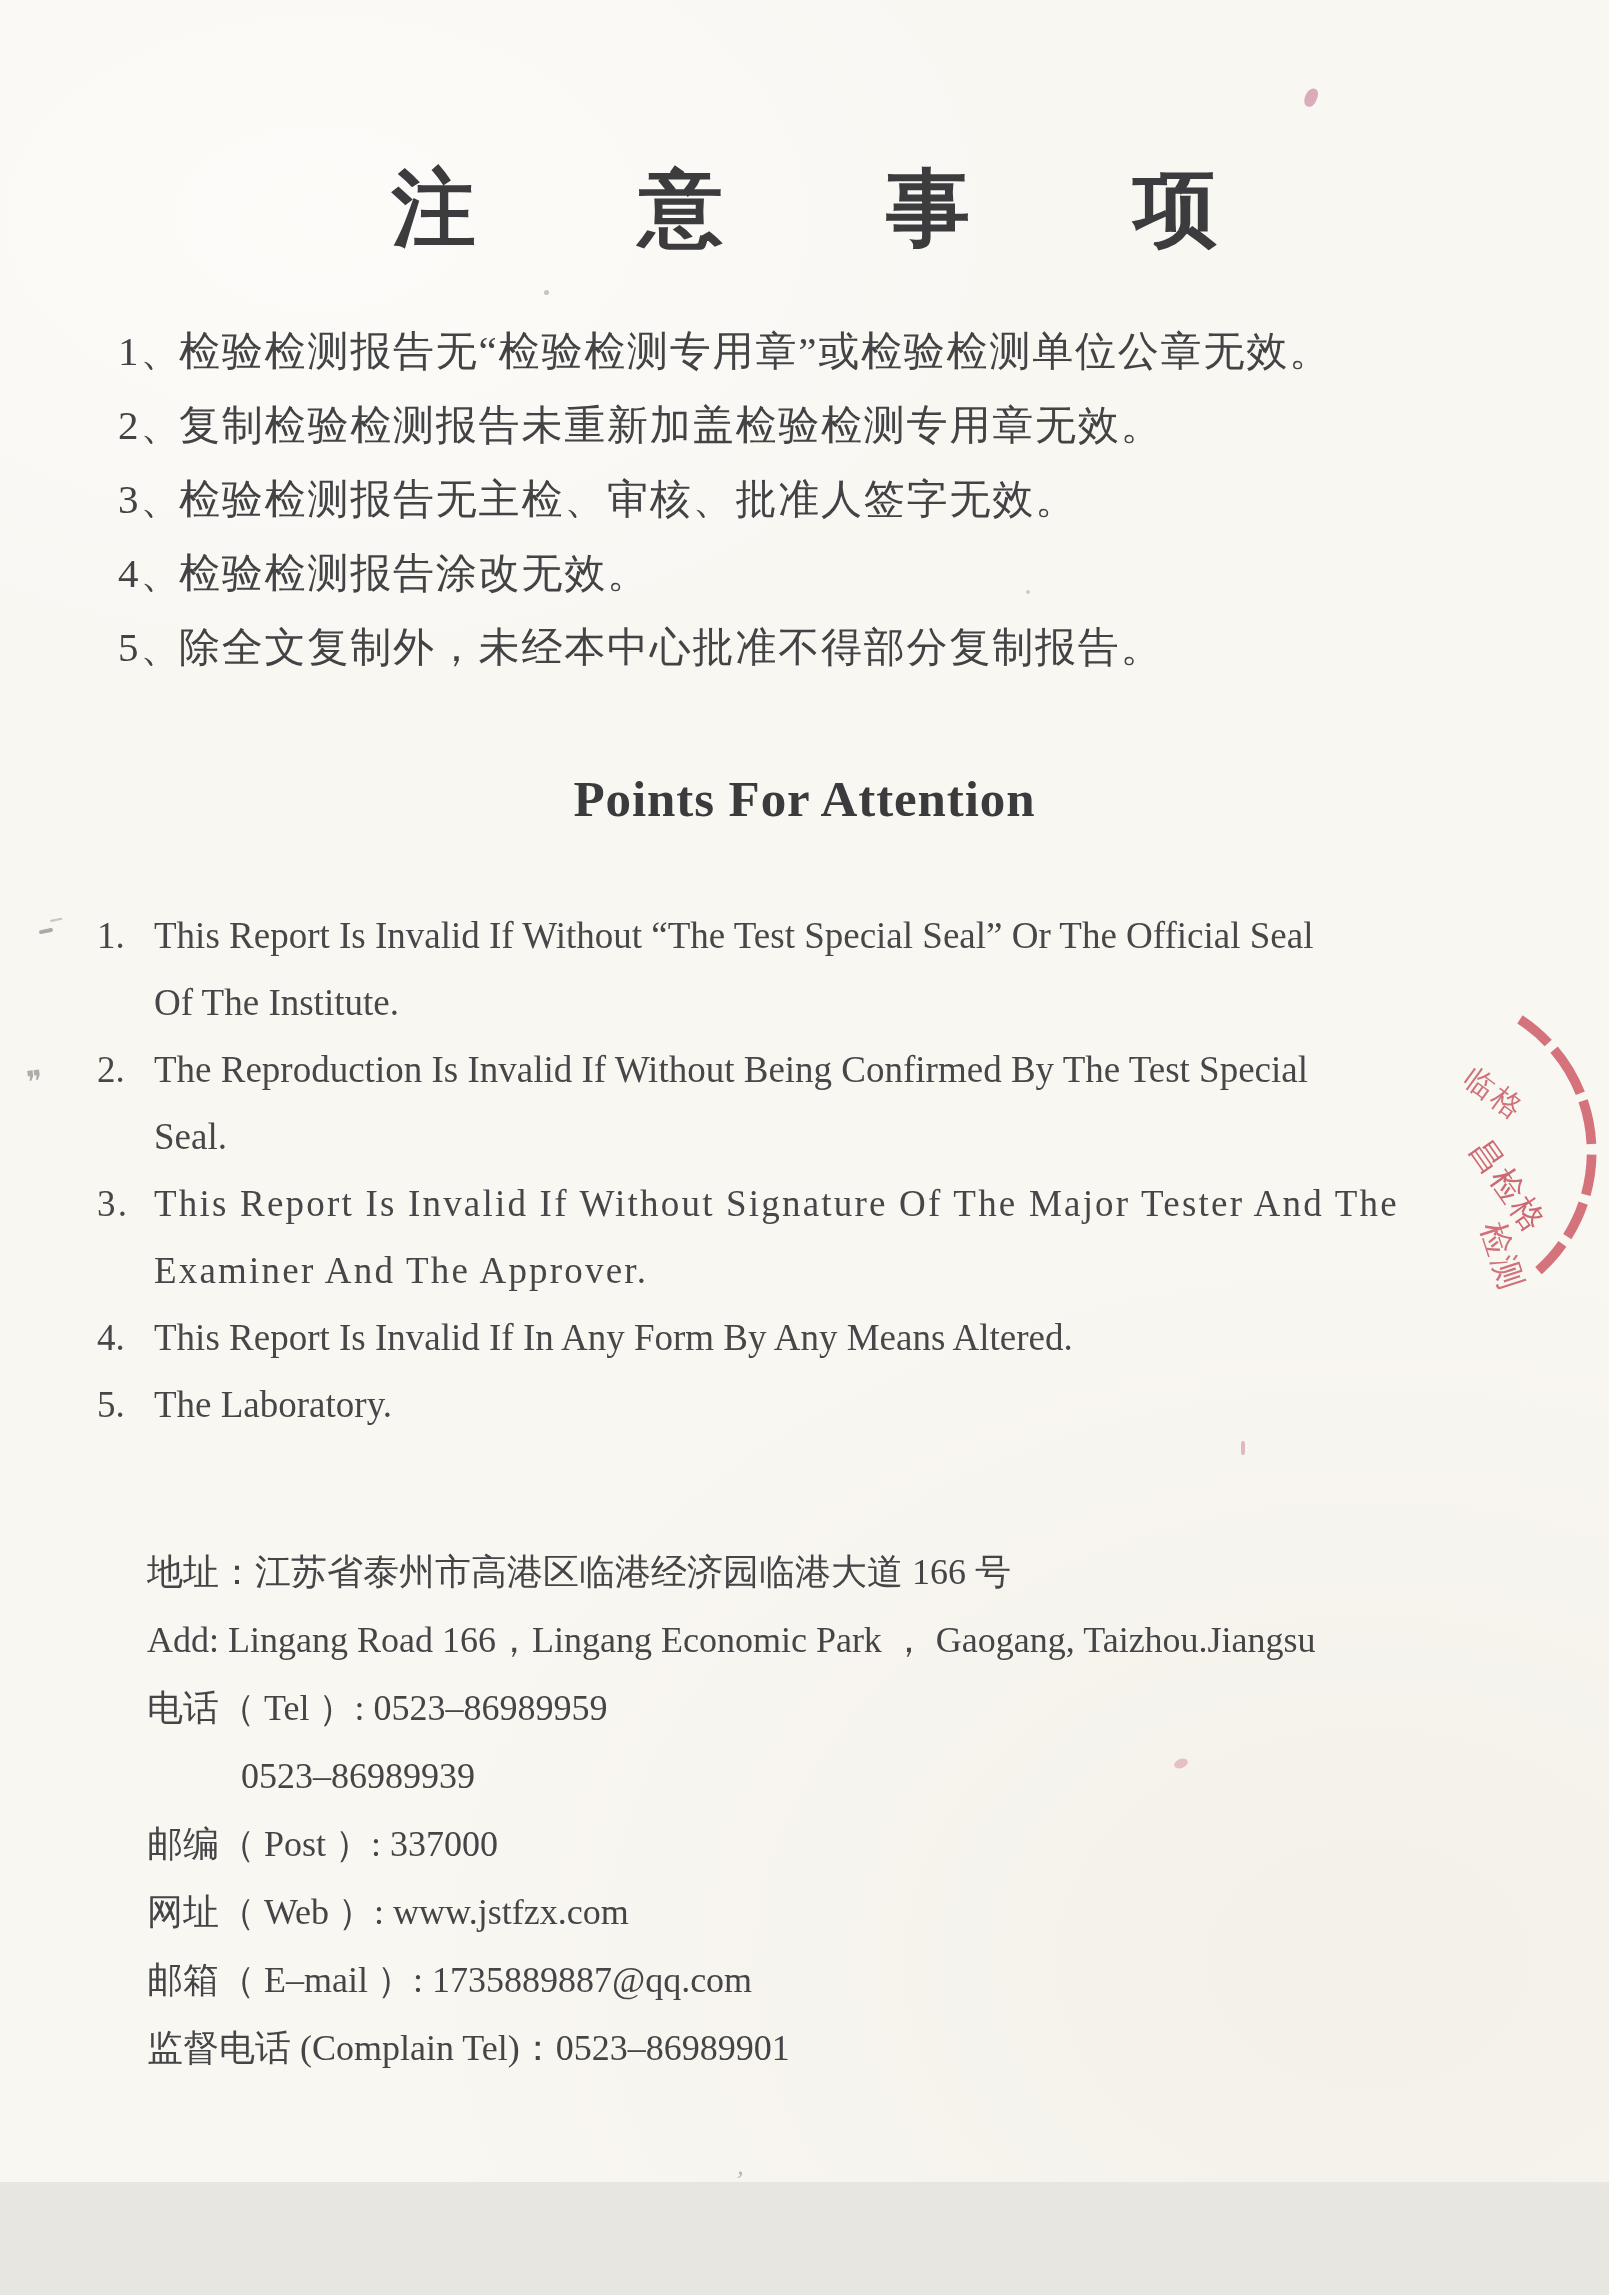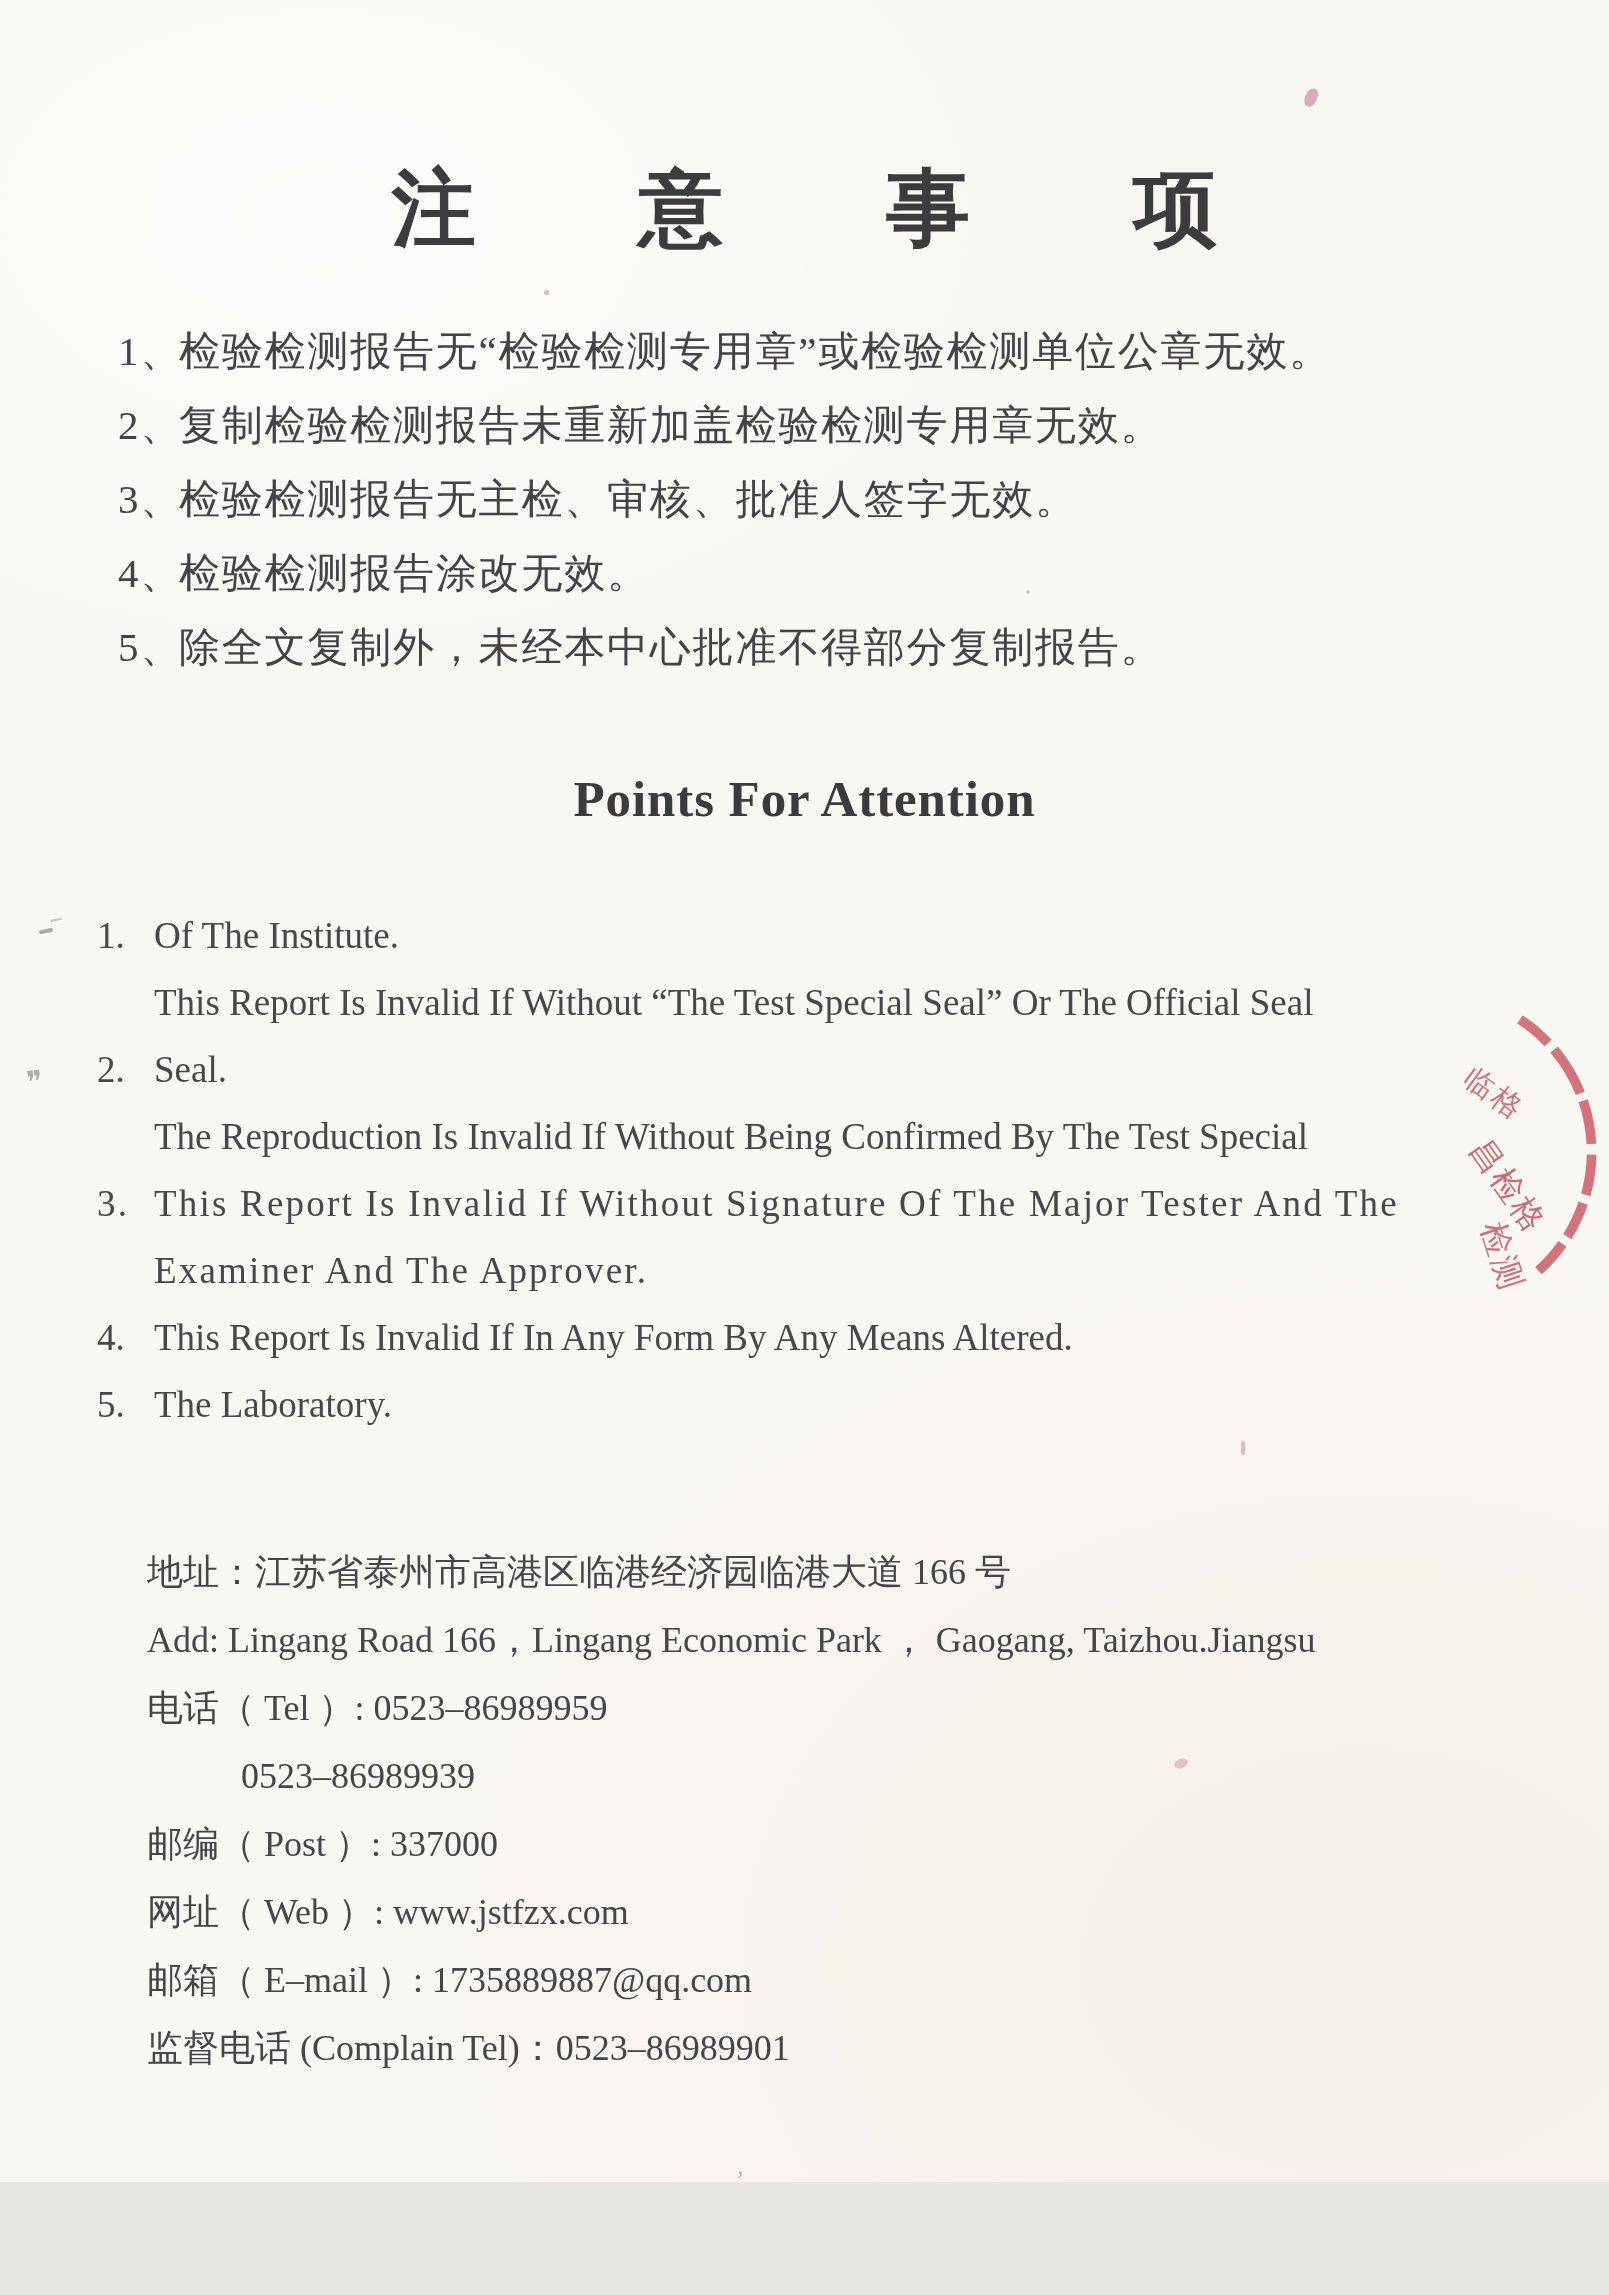--- a/index.html
+++ b/index.html
@@ -105,29 +105,29 @@
       <span class="num">5、</span><span>除全文复制外，未经本中心批准不得部分复制报告。</span>
     </div>
   </div>
 
   <div class="en-title">Points For Attention</div>
 
   <div class="en-notes">
     <div class="en-note">
       <span class="num">1.</span>
       <span class="body">
+        <span>This Report Is Invalid If Without “The Test  Special Seal” Or The Official Seal</span>
         <span>Of The Institute.</span>
-        <span>This Report Is Invalid If Without “The Test  Special Seal” Or The Official Seal</span>
       </span>
     </div>
     <div class="en-note">
       <span class="num">2.</span>
       <span class="body">
+        <span>The Reproduction Is Invalid If Without Being Confirmed By The Test Special</span>
         <span>Seal.</span>
-        <span>The Reproduction Is Invalid If Without Being Confirmed By The Test Special</span>
       </span>
     </div>
     <div class="en-note sp3">
       <span class="num">3.</span>
       <span class="body">
         <span>This Report Is Invalid If Without Signature Of The Major Tester And The</span>
         <span>Examiner And   The Approver.</span>
       </span>
     </div>
     <div class="en-note">

